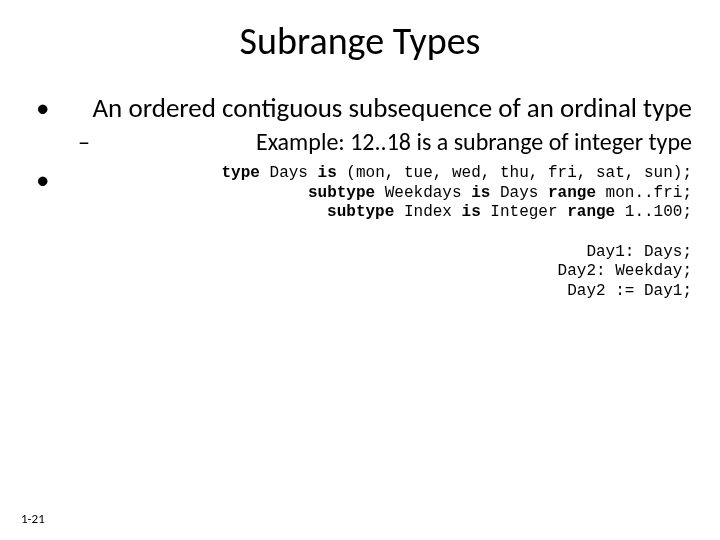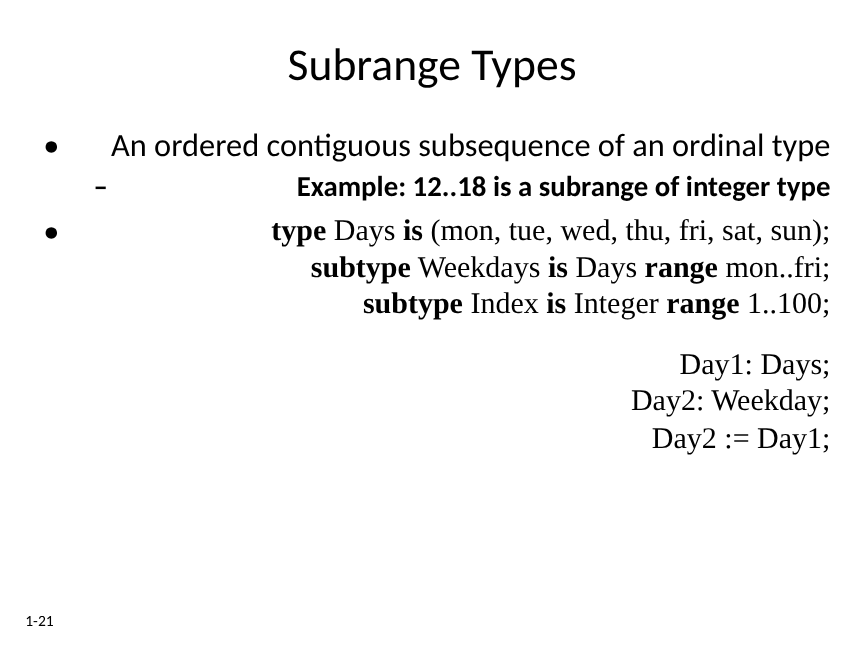--- a/index.html
+++ b/index.html
@@ -9,21 +9,21 @@
     height: 540px;
     background: #fff;
     font-family: Calibri, "Segoe UI", Arial, sans-serif;
     color: #000;
   }
   .slide {
     position: relative;
     width: 720px;
     height: 540px;
     box-sizing: border-box;
-    padding: 26px 28px 0 28px;
+    padding: 12px 28px 0 28px;
   }
   .title {
     text-align: center;
     font-size: 38px;
     font-weight: 400;
     margin: 6px 0 28px 0;
   }
   ul.top {
     list-style: none;
     margin: 0;
@@ -46,31 +46,30 @@
   }
   ul.sub {
     list-style: none;
     margin: 4px 0 8px 0;
     padding: 0 0 0 20px;
     font-size: 24px;
   }
   ul.sub > li {
     position: relative;
     padding-left: 22px;
-    font-weight: bold;
   }
   ul.sub > li::before {
     content: "–";
     position: absolute;
     left: 0;
     top: 0;
   }
   .codeblock {
-    font-family: Liberation Serif, serif;
-    font-size: 25px;
+    font-family: Liberation Mono, monospace;
+    font-size: 16px;
     line-height: 1.22;
     white-space: pre;
     margin: 2px 0 0 26px;
   }
   .codeblock .kw { font-weight: bold; }
   .gap { height: 20px; }
   .footer {
     position: absolute;
     bottom: 14px;
     left: 0;

